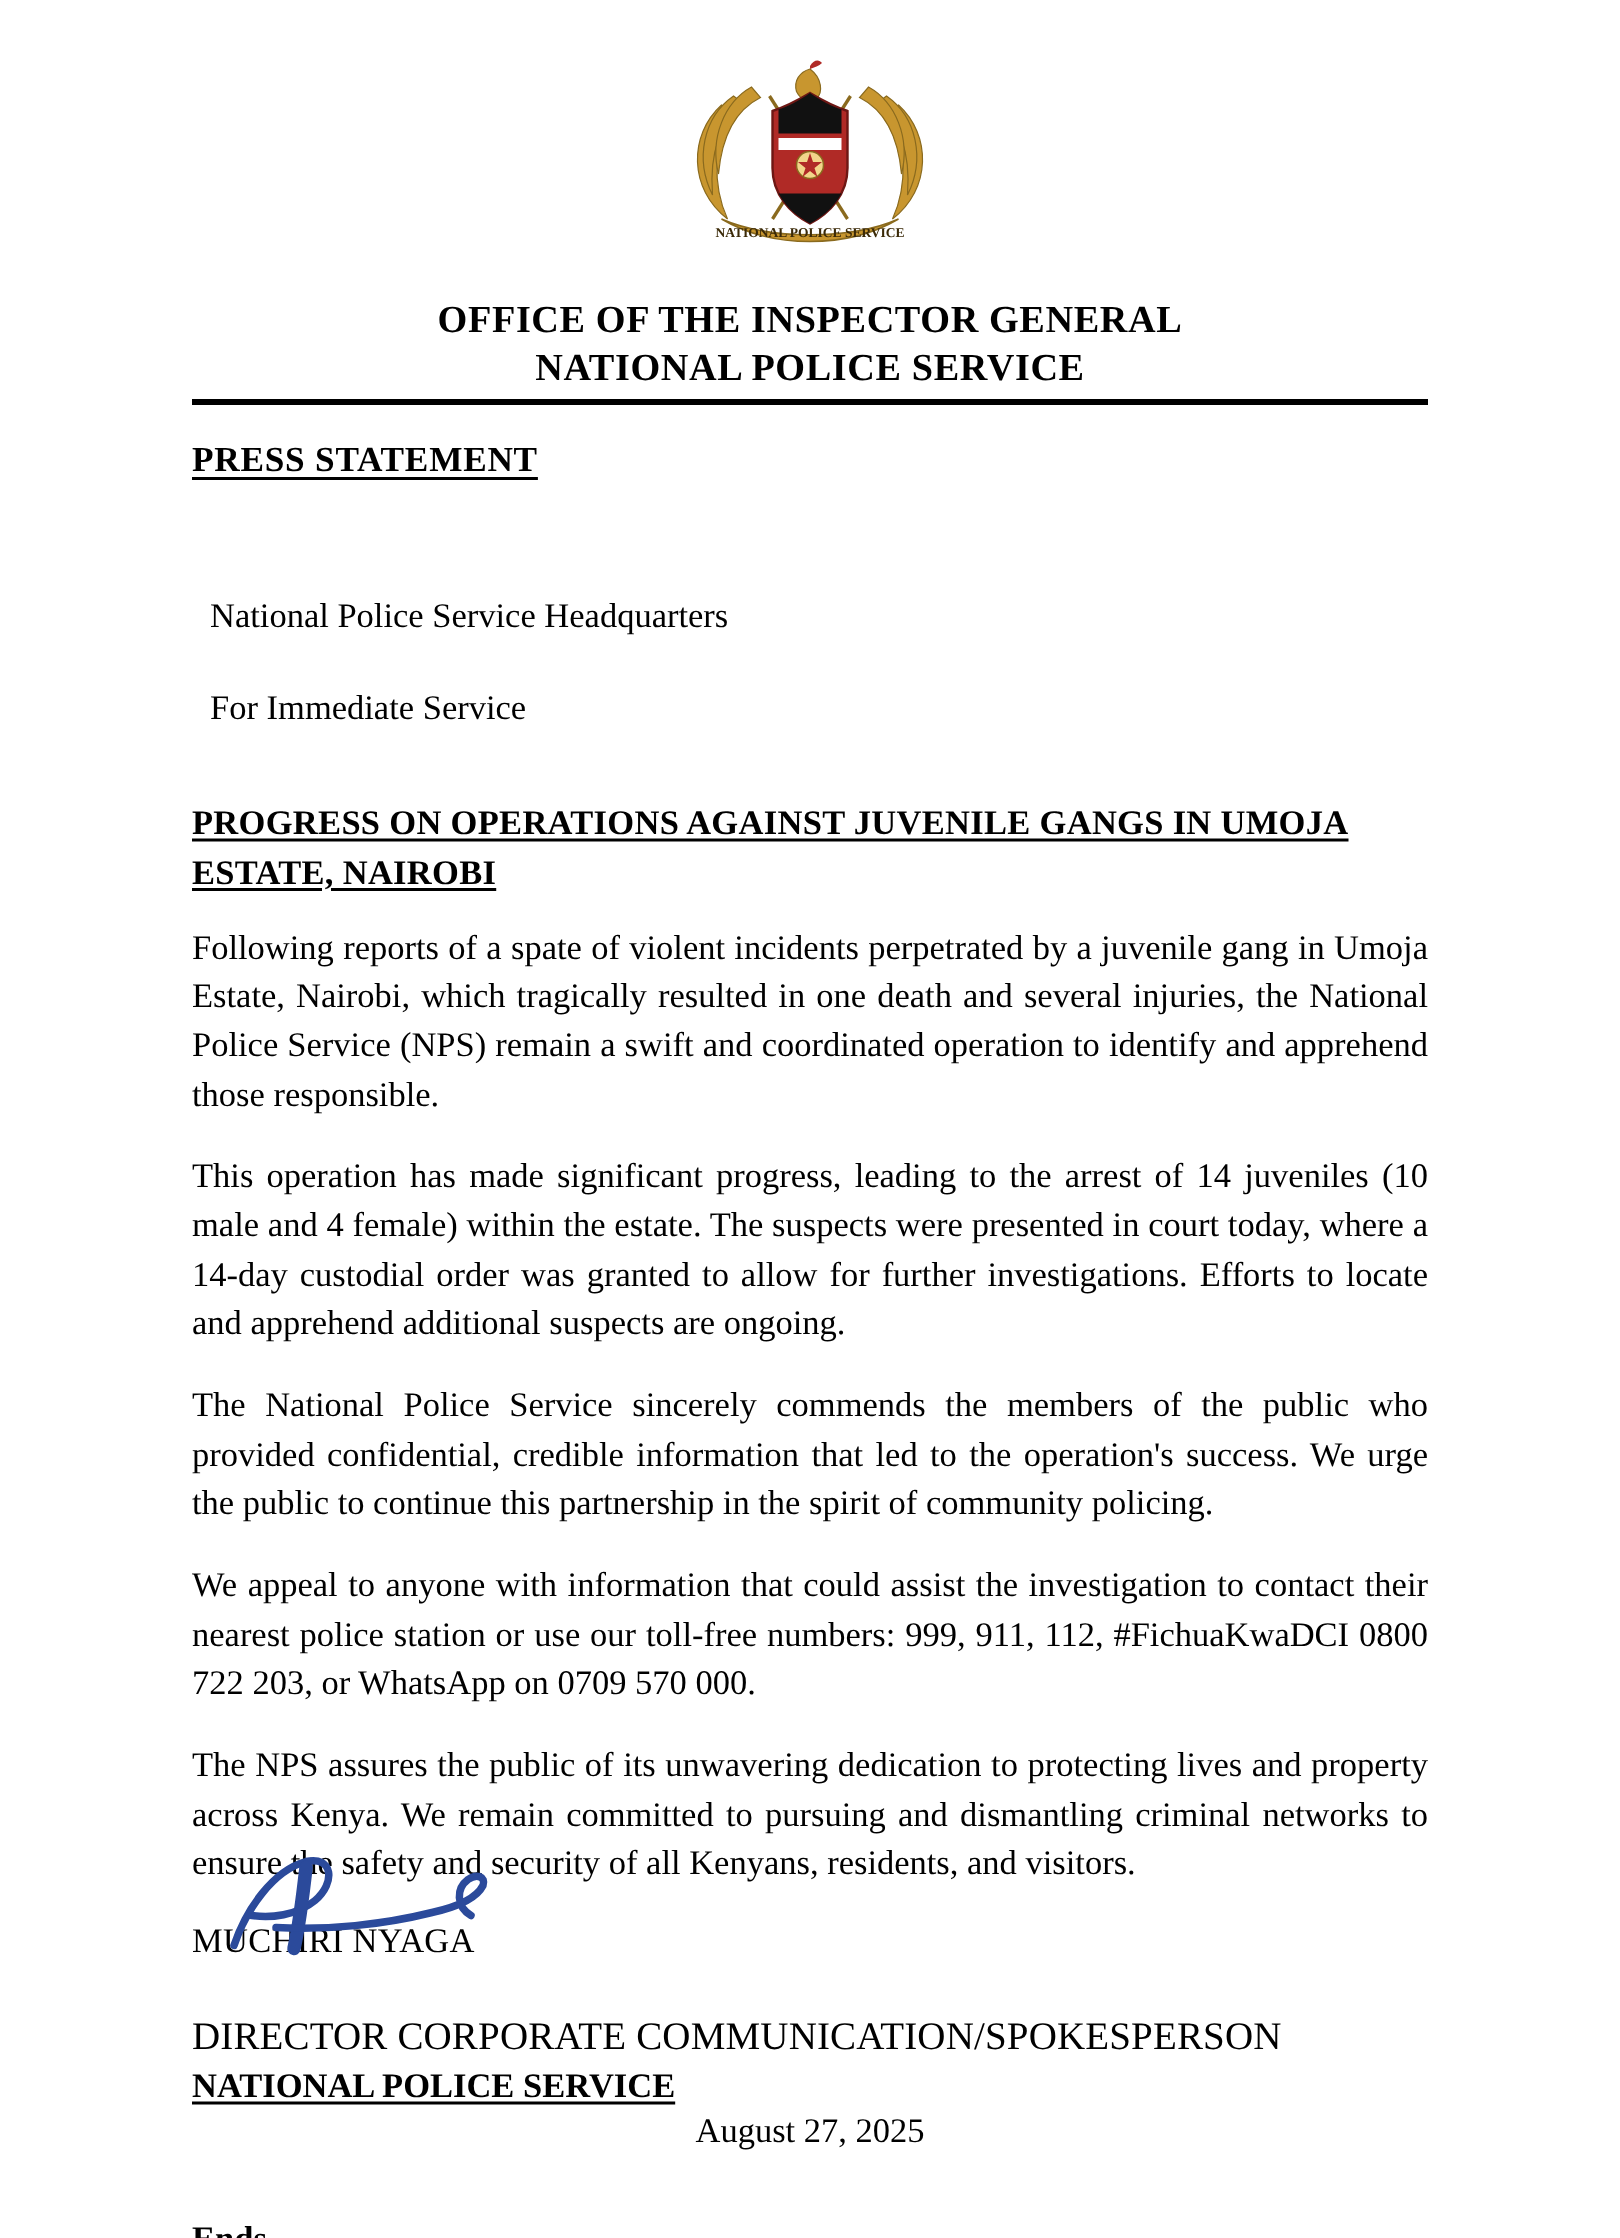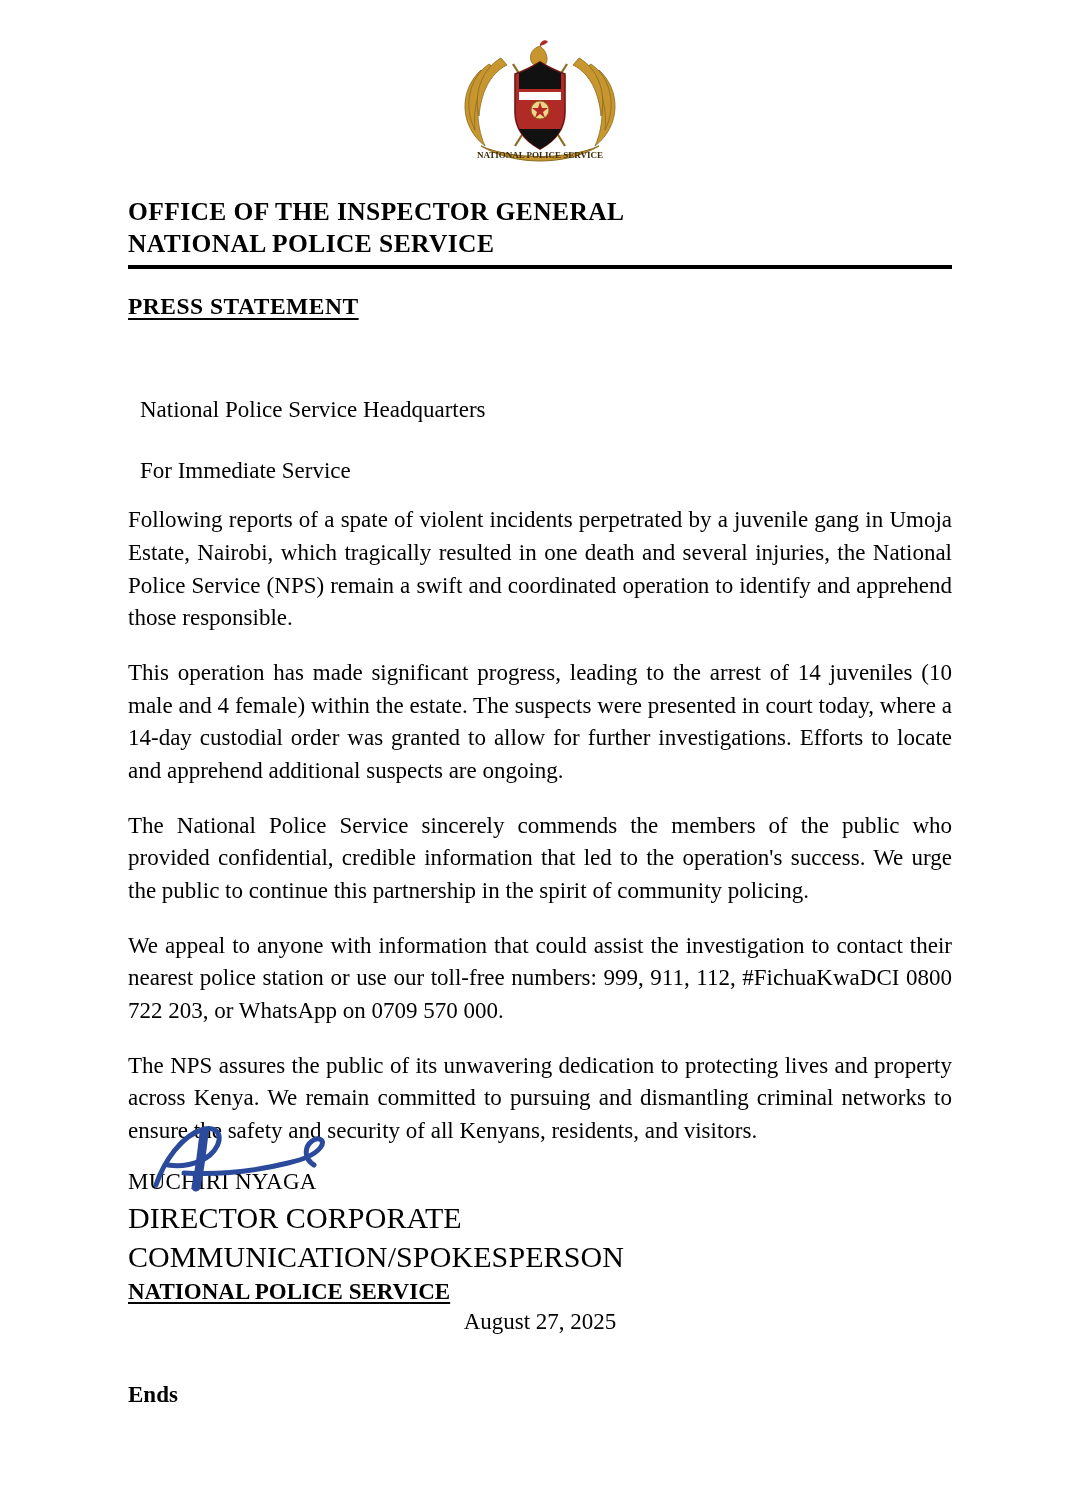--- a/index.html
+++ b/index.html
@@ -31,21 +31,21 @@
   .crest {
     display: inline-block;
     width: 190px;
     height: 140px;
     position: relative;
   }
   .crest svg { display: block; }
 
   
   .letterhead {
-    text-align: left;
+    text-align: center;
     margin-top: 18px;
   }
   .letterhead .line1,
   .letterhead .line2 {
     font-weight: bold;
     font-size: 25.5px;
     letter-spacing: 0.4px;
     line-height: 1.24;
   }
   .rule {
@@ -111,23 +111,24 @@
     width: 260px;
     height: 80px;
     pointer-events: none;
   }
   .sig-name {
     font-size: 23px;
     line-height: 1.32;
     letter-spacing: 0.2px;
   }
   .sig-title {
-    font-size: 30px;
+    font-size: 26px;
     line-height: 1.32;
     letter-spacing: 0.1px;
+    margin-top: 32px;
   }
   .sig-org {
     font-size: 23px;
     font-weight: bold;
     text-decoration: underline;
     text-underline-offset: 3px;
     line-height: 1.32;
   }
   .sig-date {
     font-size: 23px;
@@ -189,20 +190,24 @@
   </div>
   <hr class="rule">
 
   <div class="press-statement">PRESS STATEMENT</div>
 
   <div class="meta">
     <div>National Police Service Headquarters</div>
     <div class="release">For Immediate Service</div>
   </div>
 
+  <div class="headline">
+    <span>PROGRESS ON OPERATIONS AGAINST JUVENILE GANGS IN UMOJA</span>
+    <span class="l2">ESTATE, NAIROBI</span>
+  </div>
 
   <p class="body-par">Following reports of a spate of violent incidents perpetrated by a juvenile gang in Umoja Estate, Nairobi, which tragically resulted in one death and several injuries, the National Police Service (NPS) remain a swift and coordinated operation to identify and apprehend those responsible.</p>
   <p class="body-par">This operation has made significant progress, leading to the arrest of 14 juveniles (10 male and 4 female) within the estate. The suspects were presented in court today, where a 14-day custodial order was granted to allow for further investigations. Efforts to locate and apprehend additional suspects are ongoing.</p>
   <p class="body-par">The National Police Service sincerely commends the members of the public who provided confidential, credible information that led to the operation's success. We urge the public to continue this partnership in the spirit of community policing.</p>
   <p class="body-par">We appeal to anyone with information that could assist the investigation to contact their nearest police station or use our toll-free numbers: 999, 911, 112, #FichuaKwaDCI 0800 722 203, or WhatsApp on 0709 570 000.</p>
   <p class="body-par">The NPS assures the public of its unwavering dedication to protecting lives and property across Kenya. We remain committed to pursuing and dismantling criminal networks to ensure the safety and security of all Kenyans, residents, and visitors.</p>
 
   <div class="sig-block">
     <svg class="signature" viewBox="0 0 260 80" aria-hidden="true">
       <g fill="none" stroke="#2b4a9b" stroke-linecap="round" stroke-linejoin="round">

